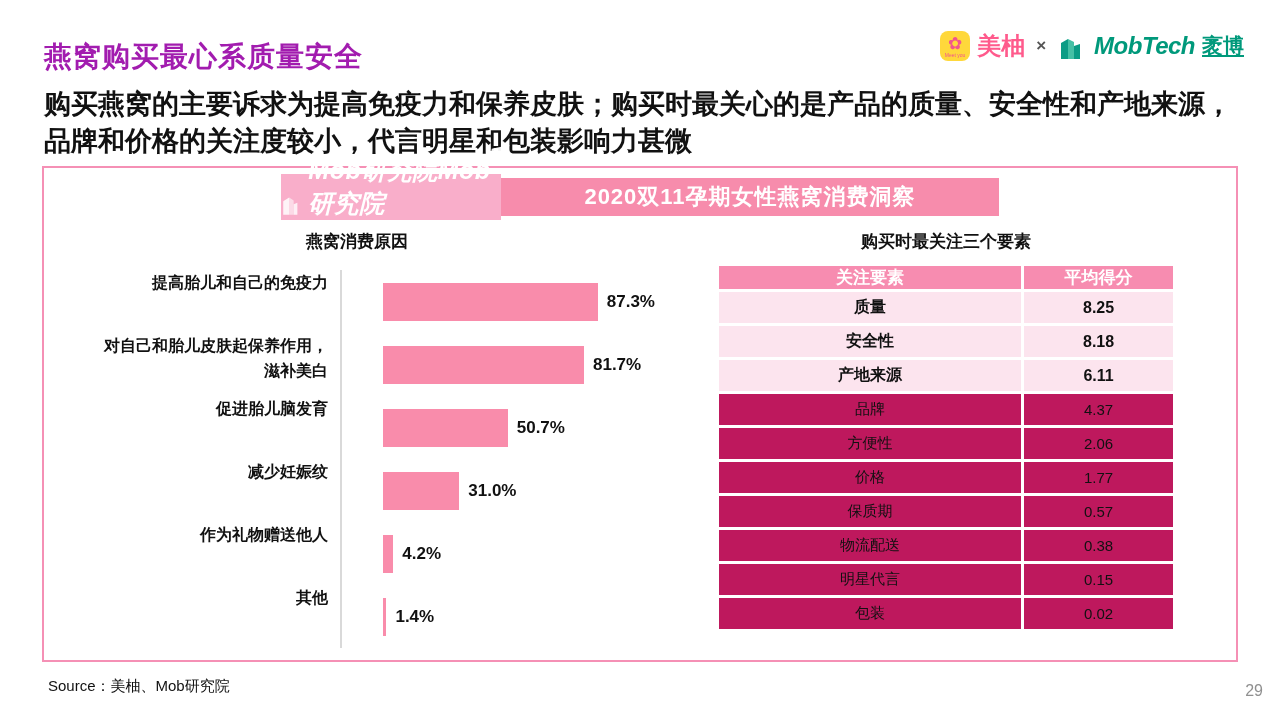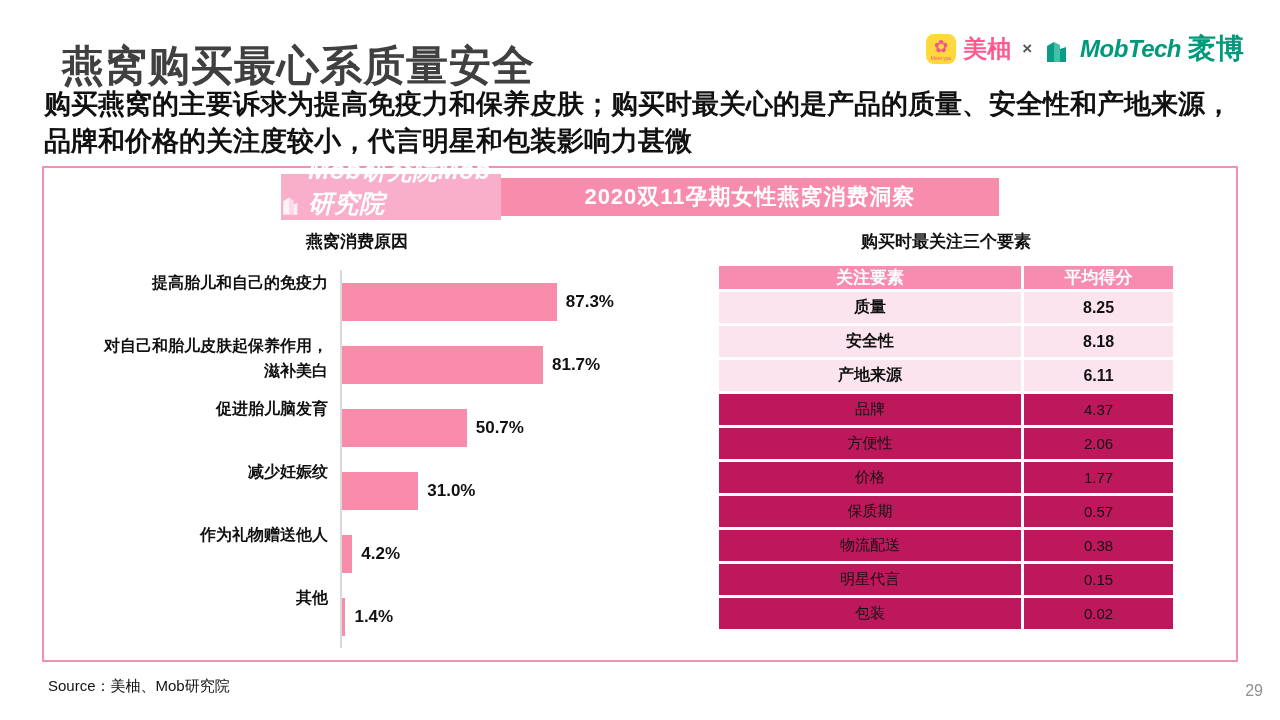--- a/index.html
+++ b/index.html
@@ -1,46 +1,46 @@
 <!DOCTYPE html>
 <html><head>
 <meta charset="utf-8">
 <style>
   * { margin:0; padding:0; box-sizing:border-box; }
   html,body { background:#e8e8e8; }
   body { font-family:"Liberation Sans","DejaVu Sans",sans-serif; }
   .slide { position:relative; width:1280px; height:720px; background:#ffffff; overflow:hidden; }
 
   
-  .page-title { position:absolute; left:44px; top:38px; font-size:42px; font-weight:bold; color:#404040; letter-spacing:1px;margin-left:18px; }
+  .page-title { position:absolute; left:44px; top:38px; font-size:28px; font-weight:bold; color:#a21caf; letter-spacing:1px; }
   .page-subtitle { position:absolute; left:44px; top:86px; width:1190px; font-size:27px; font-weight:bold; color:#111; line-height:37px; }
 
   .logos { position:absolute; top:30px; right:36px; display:flex; align-items:center; gap:7px; }
   .meiyou-icon { width:30px; height:30px; background:#FFD83B; border-radius:8px; display:flex; flex-direction:column; align-items:center; justify-content:center; line-height:1; }
   .meiyou-icon .flower { color:#F2558E; font-size:17px; }
   .meiyou-icon .tiny { font-size:5px; color:#F2558E; margin-top:1px; }
   .meiyou-label { color:#FF5A8C; font-size:24px; font-weight:600; }
   .logo-x { color:#555; font-size:17px; font-weight:bold; margin:0 4px; }
   .mobtech-label { color:#00997B; font-size:24px; font-weight:bold; font-style:italic; letter-spacing:-0.5px; }
-  .mobtech-suffix { color:#00997B; font-size:28px; font-weight:bold; }
+  .mobtech-suffix { color:#00997B; font-size:21px; font-weight:bold;text-decoration:underline; }
 
   
   .panel { position:absolute; left:42px; top:166px; width:1196px; height:496px; background:#fff; border:2px solid #F590B5; }
   .panel-header { position:absolute; left:0; top:4px; width:100%; height:50px; display:flex; align-items:center; justify-content:center; }
   .mob-badge { width:220px; height:46px; background:#F9AECA; display:flex; align-items:flex-end; justify-content:center; gap:8px; }
   .mob-badge-text { position:relative; color:#fff; font-size:25px; font-weight:bold; font-style:italic; letter-spacing:0.5px; }
   .grad-cap { position:absolute; right:-8px; top:-7px; width:18px; height:5px; background:#fff; transform:rotate(-12deg) skewX(-25deg); opacity:.95; }
   .banner { width:498px; height:38px; background:#F78CAC; color:#fff; font-size:22px; font-weight:bold; text-align:center; line-height:38px; letter-spacing:1px; }
 
   
   .chart-title { position:absolute; left:98px; top:62px; width:430px; text-align:center; font-size:17px; font-weight:bold; color:#111; }
   .bar-rows { position:absolute; left:18px; top:102px; width:620px; }
   .bar-row { display:flex; align-items:flex-start; height:63px; }
   .bar-label { width:278px; padding-right:12px; text-align:right; font-size:16px; font-weight:bold; color:#111; white-space:pre-line; line-height:25px; }
-  .bar-track { flex:1; display:flex; align-items:center; border-left:2px solid #D9D9D9; align-self:stretch; }
+  .bar-track { flex:1; display:flex; align-items:center; border-left:2px solid #D9D9D9; align-self:stretch;padding-left:41px; }
   .bar { height:38px; }
   .bar-value { margin-left:9px; font-size:17px; font-weight:bold; color:#111; white-space:nowrap; }
 
   
   .table-title { position:absolute; left:672px; top:62px; width:460px; text-align:center; font-size:17px; font-weight:bold; color:#111; }
   .score-table { position:absolute; left:672px; top:95px; width:460px; border-collapse:separate; border-spacing:3px; table-layout:fixed; }
   .score-table th { background:#F78CB0; color:#fff; font-size:17px; font-weight:bold; height:20px; text-align:center; }
   .score-table td { font-size:15px; color:#111; height:31px; text-align:center; }
   .score-table col.c1 { width:67%; }
   .score-table col.c2 { width:33%; }

